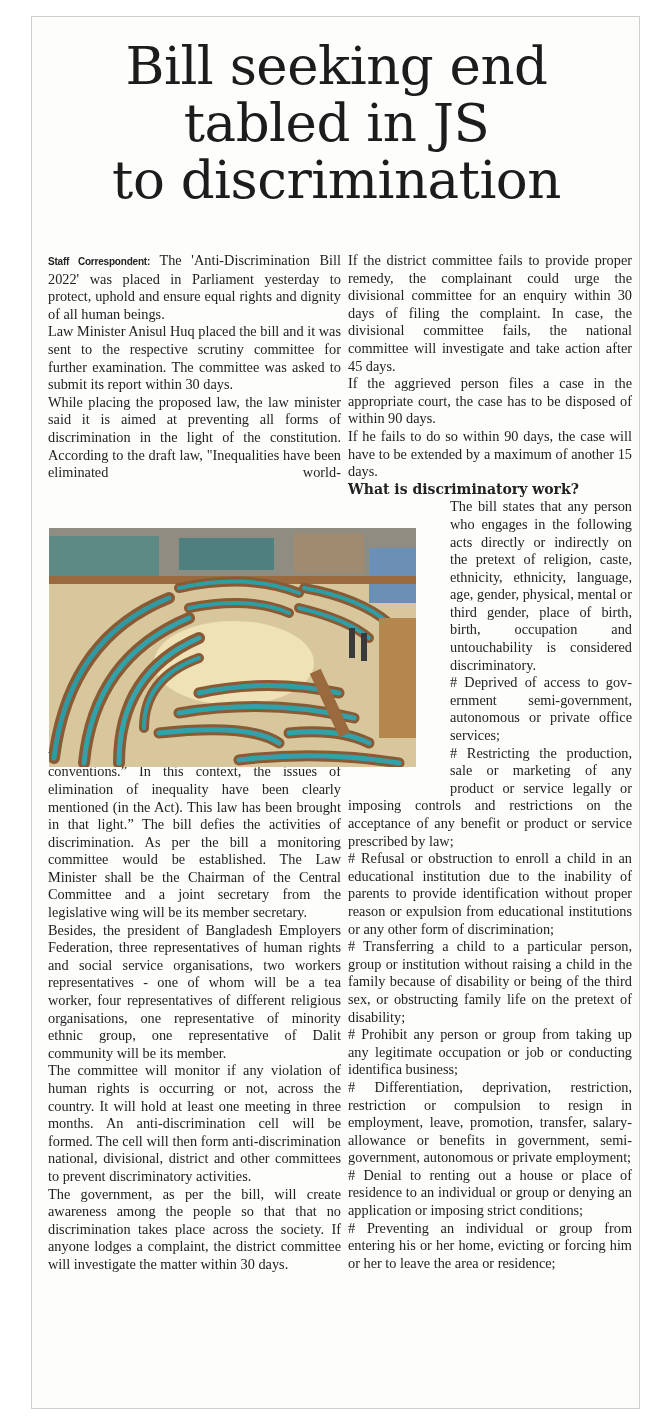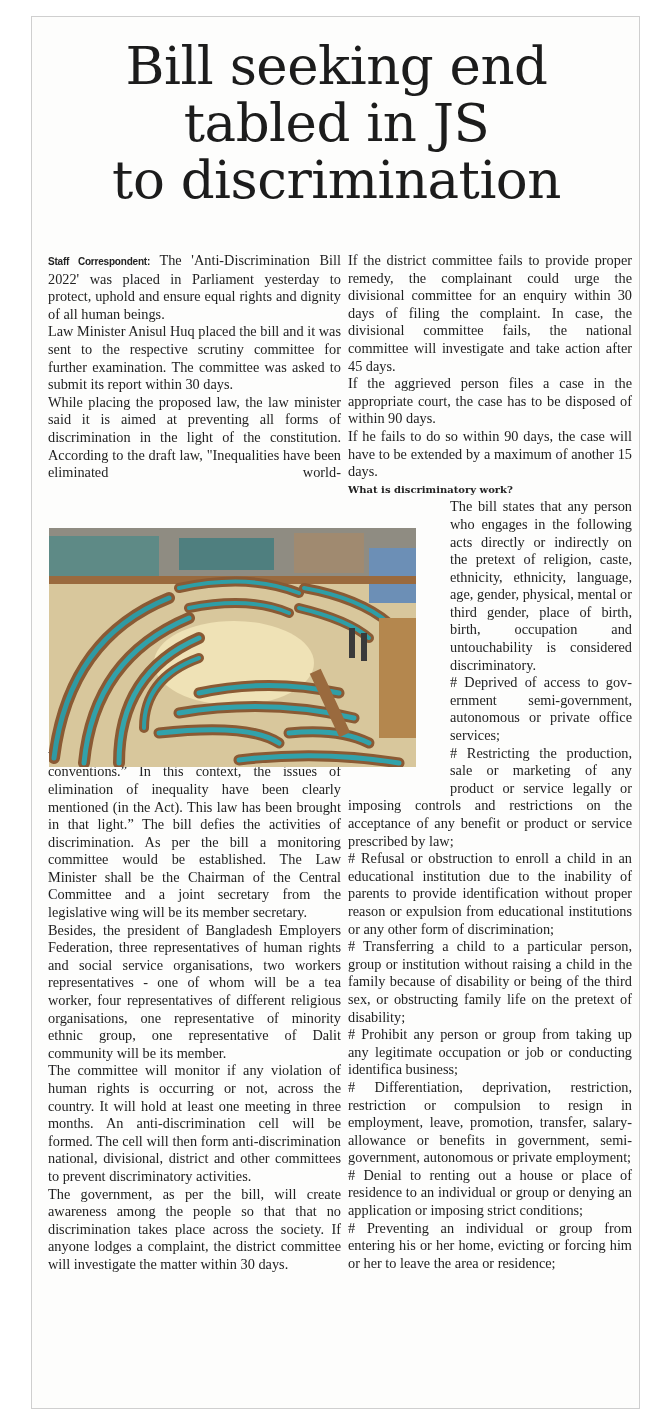--- a/index.html
+++ b/index.html
@@ -17,21 +17,21 @@
     .headline span { display: block; }
     .col {
       position: absolute; top: 235px;
       font-family: "Liberation Serif", serif; font-size: 14.3px; line-height: 17.6px;
       color: #222; text-align: justify; hyphens: manual;
     }
     .col p { margin: 0; }
     .col-left { left: 16px; width: 293px; }
     .col-right { left: 316px; width: 284px; }
     .byline { font-family: "Liberation Sans", sans-serif; font-weight: bold; font-size: 10px; letter-spacing: -0.2px; }
-    .subhead { font-family: "DejaVu Serif", serif; font-weight: bold; font-size: 10px; }
+    .subhead { font-family: "DejaVu Serif", serif; font-weight: bold; font-size: 14px; }
     .photo-gap { height: 264px; }
     .float-spacer { float: left; width: 102px; height: 290px; margin-top: 0; }
     .photo {
       position: absolute; left: 17px; top: 511px; width: 367px; height: 239px;
       overflow: hidden; background: #c9b48a;
     }
     .photo svg { display: block; width: 100%; height: 100%; }
   </style>
 </head>
 <body>

